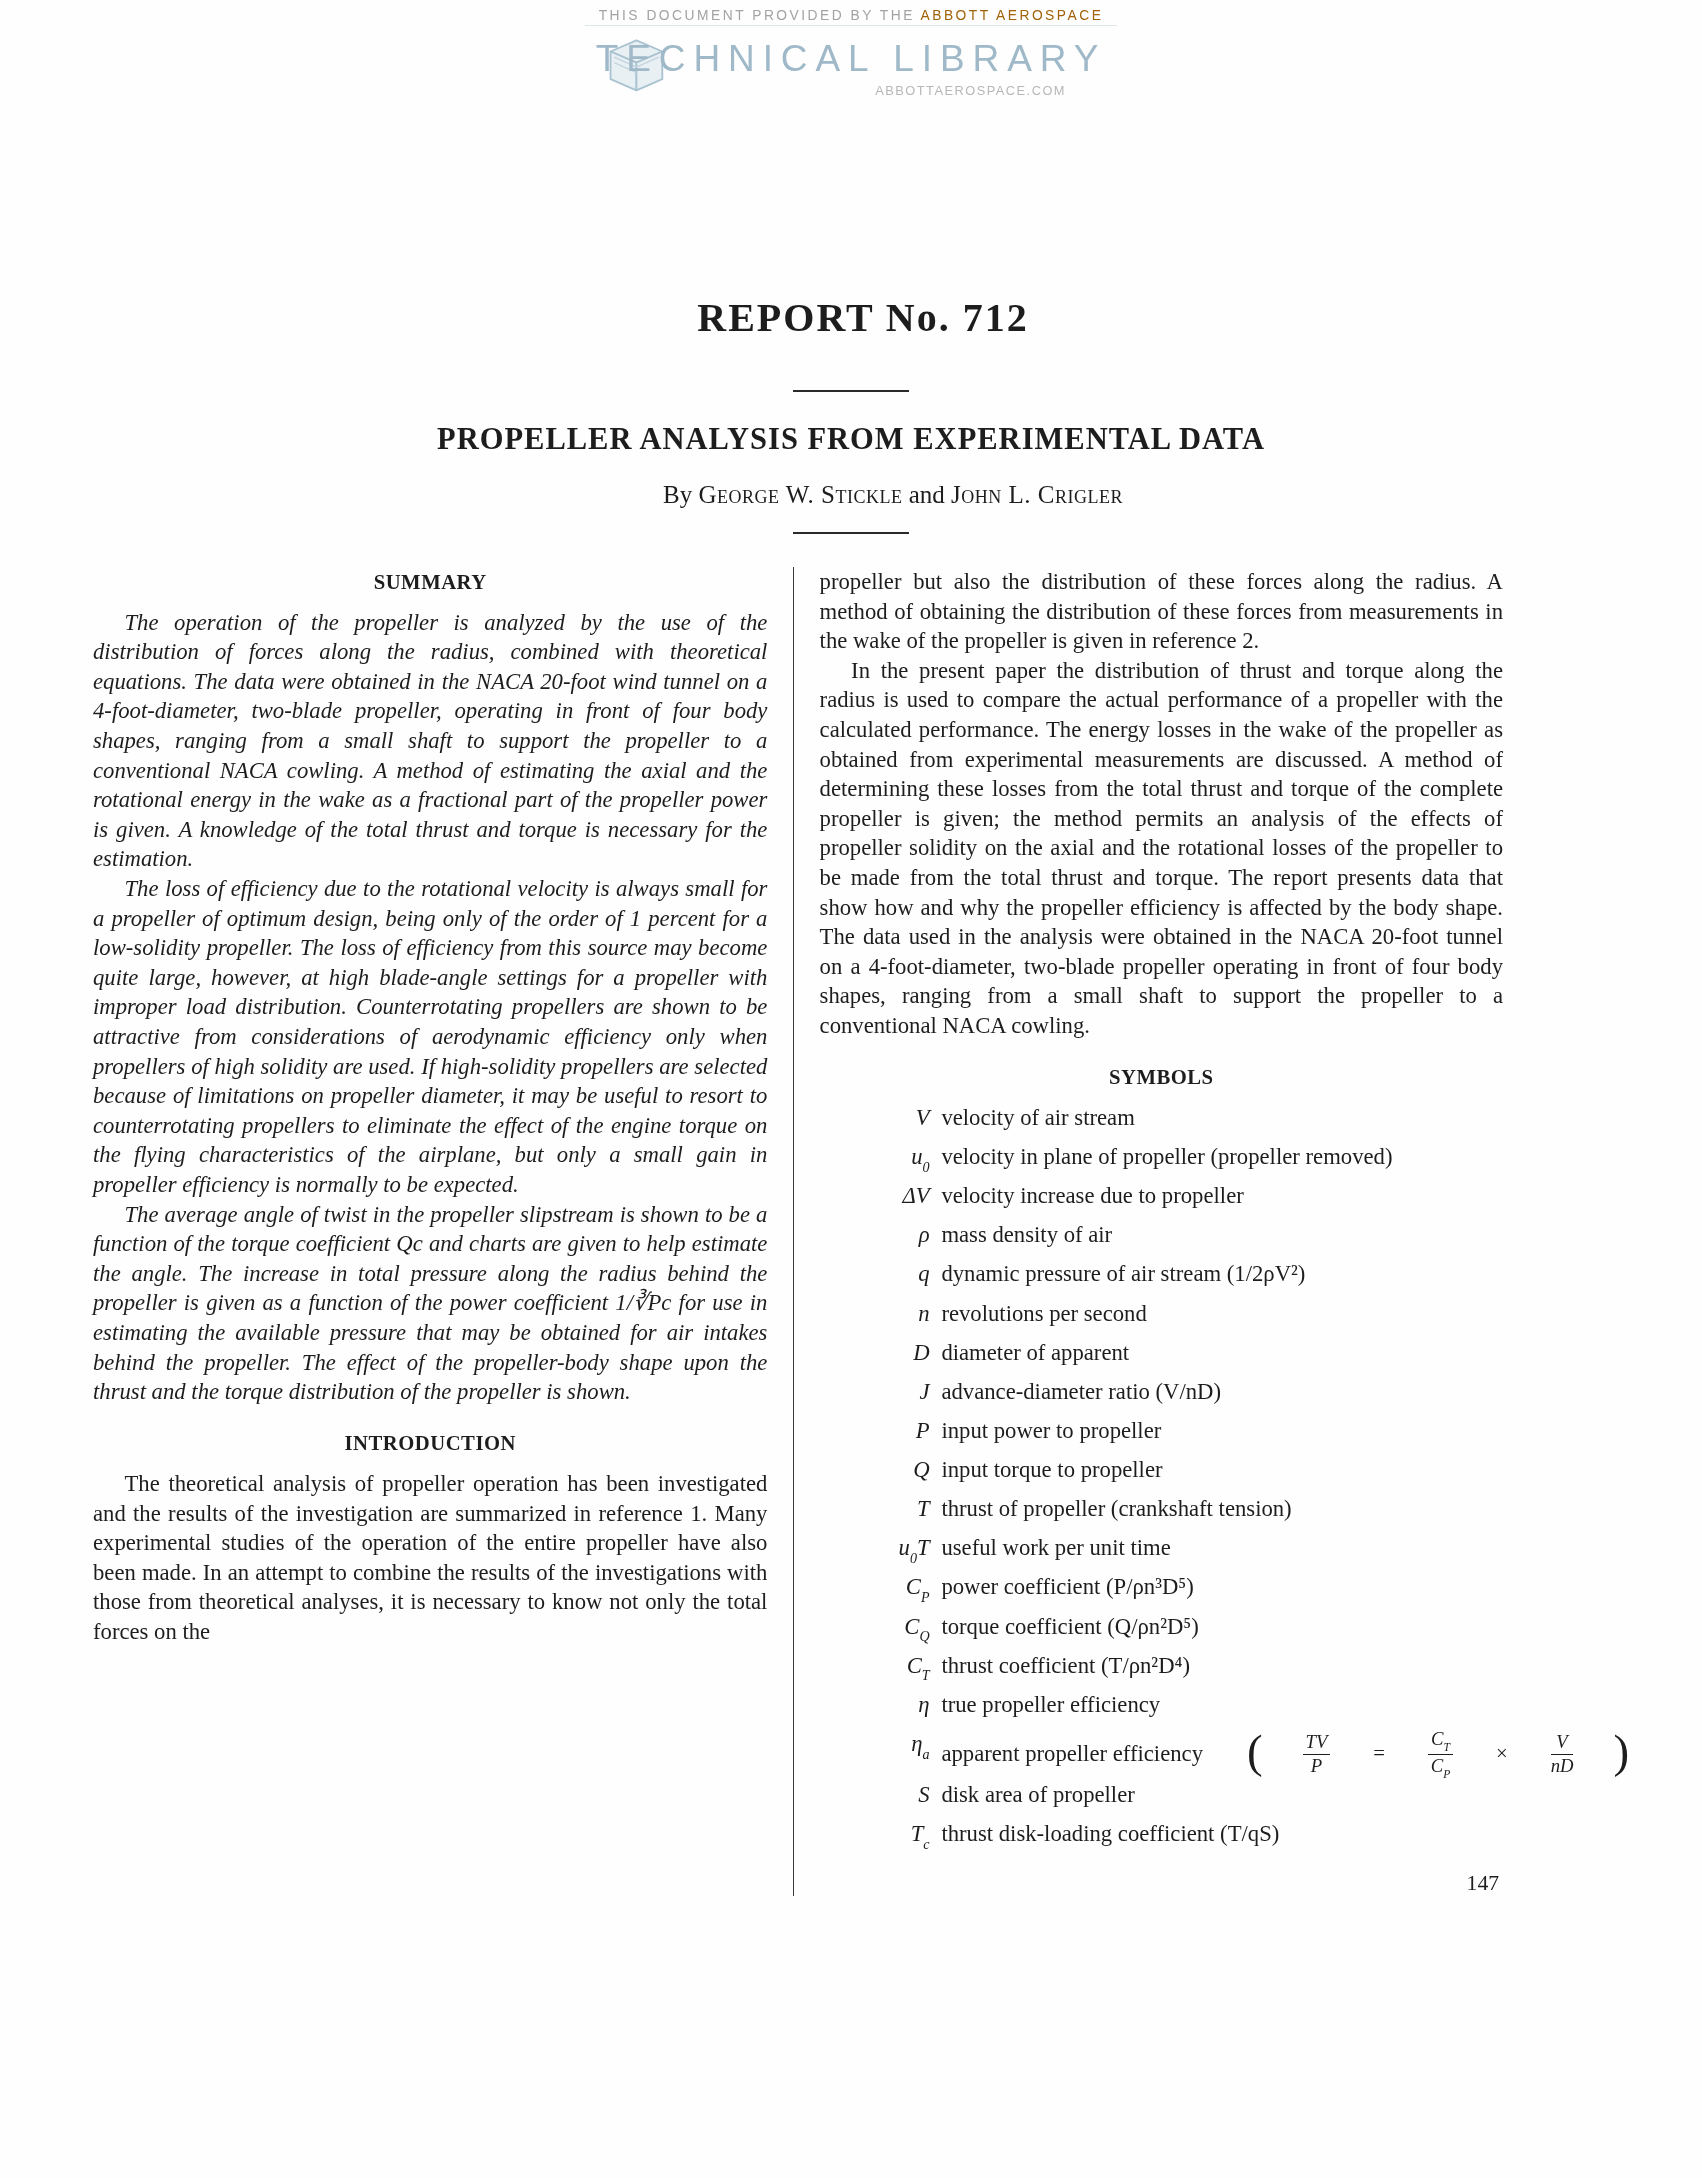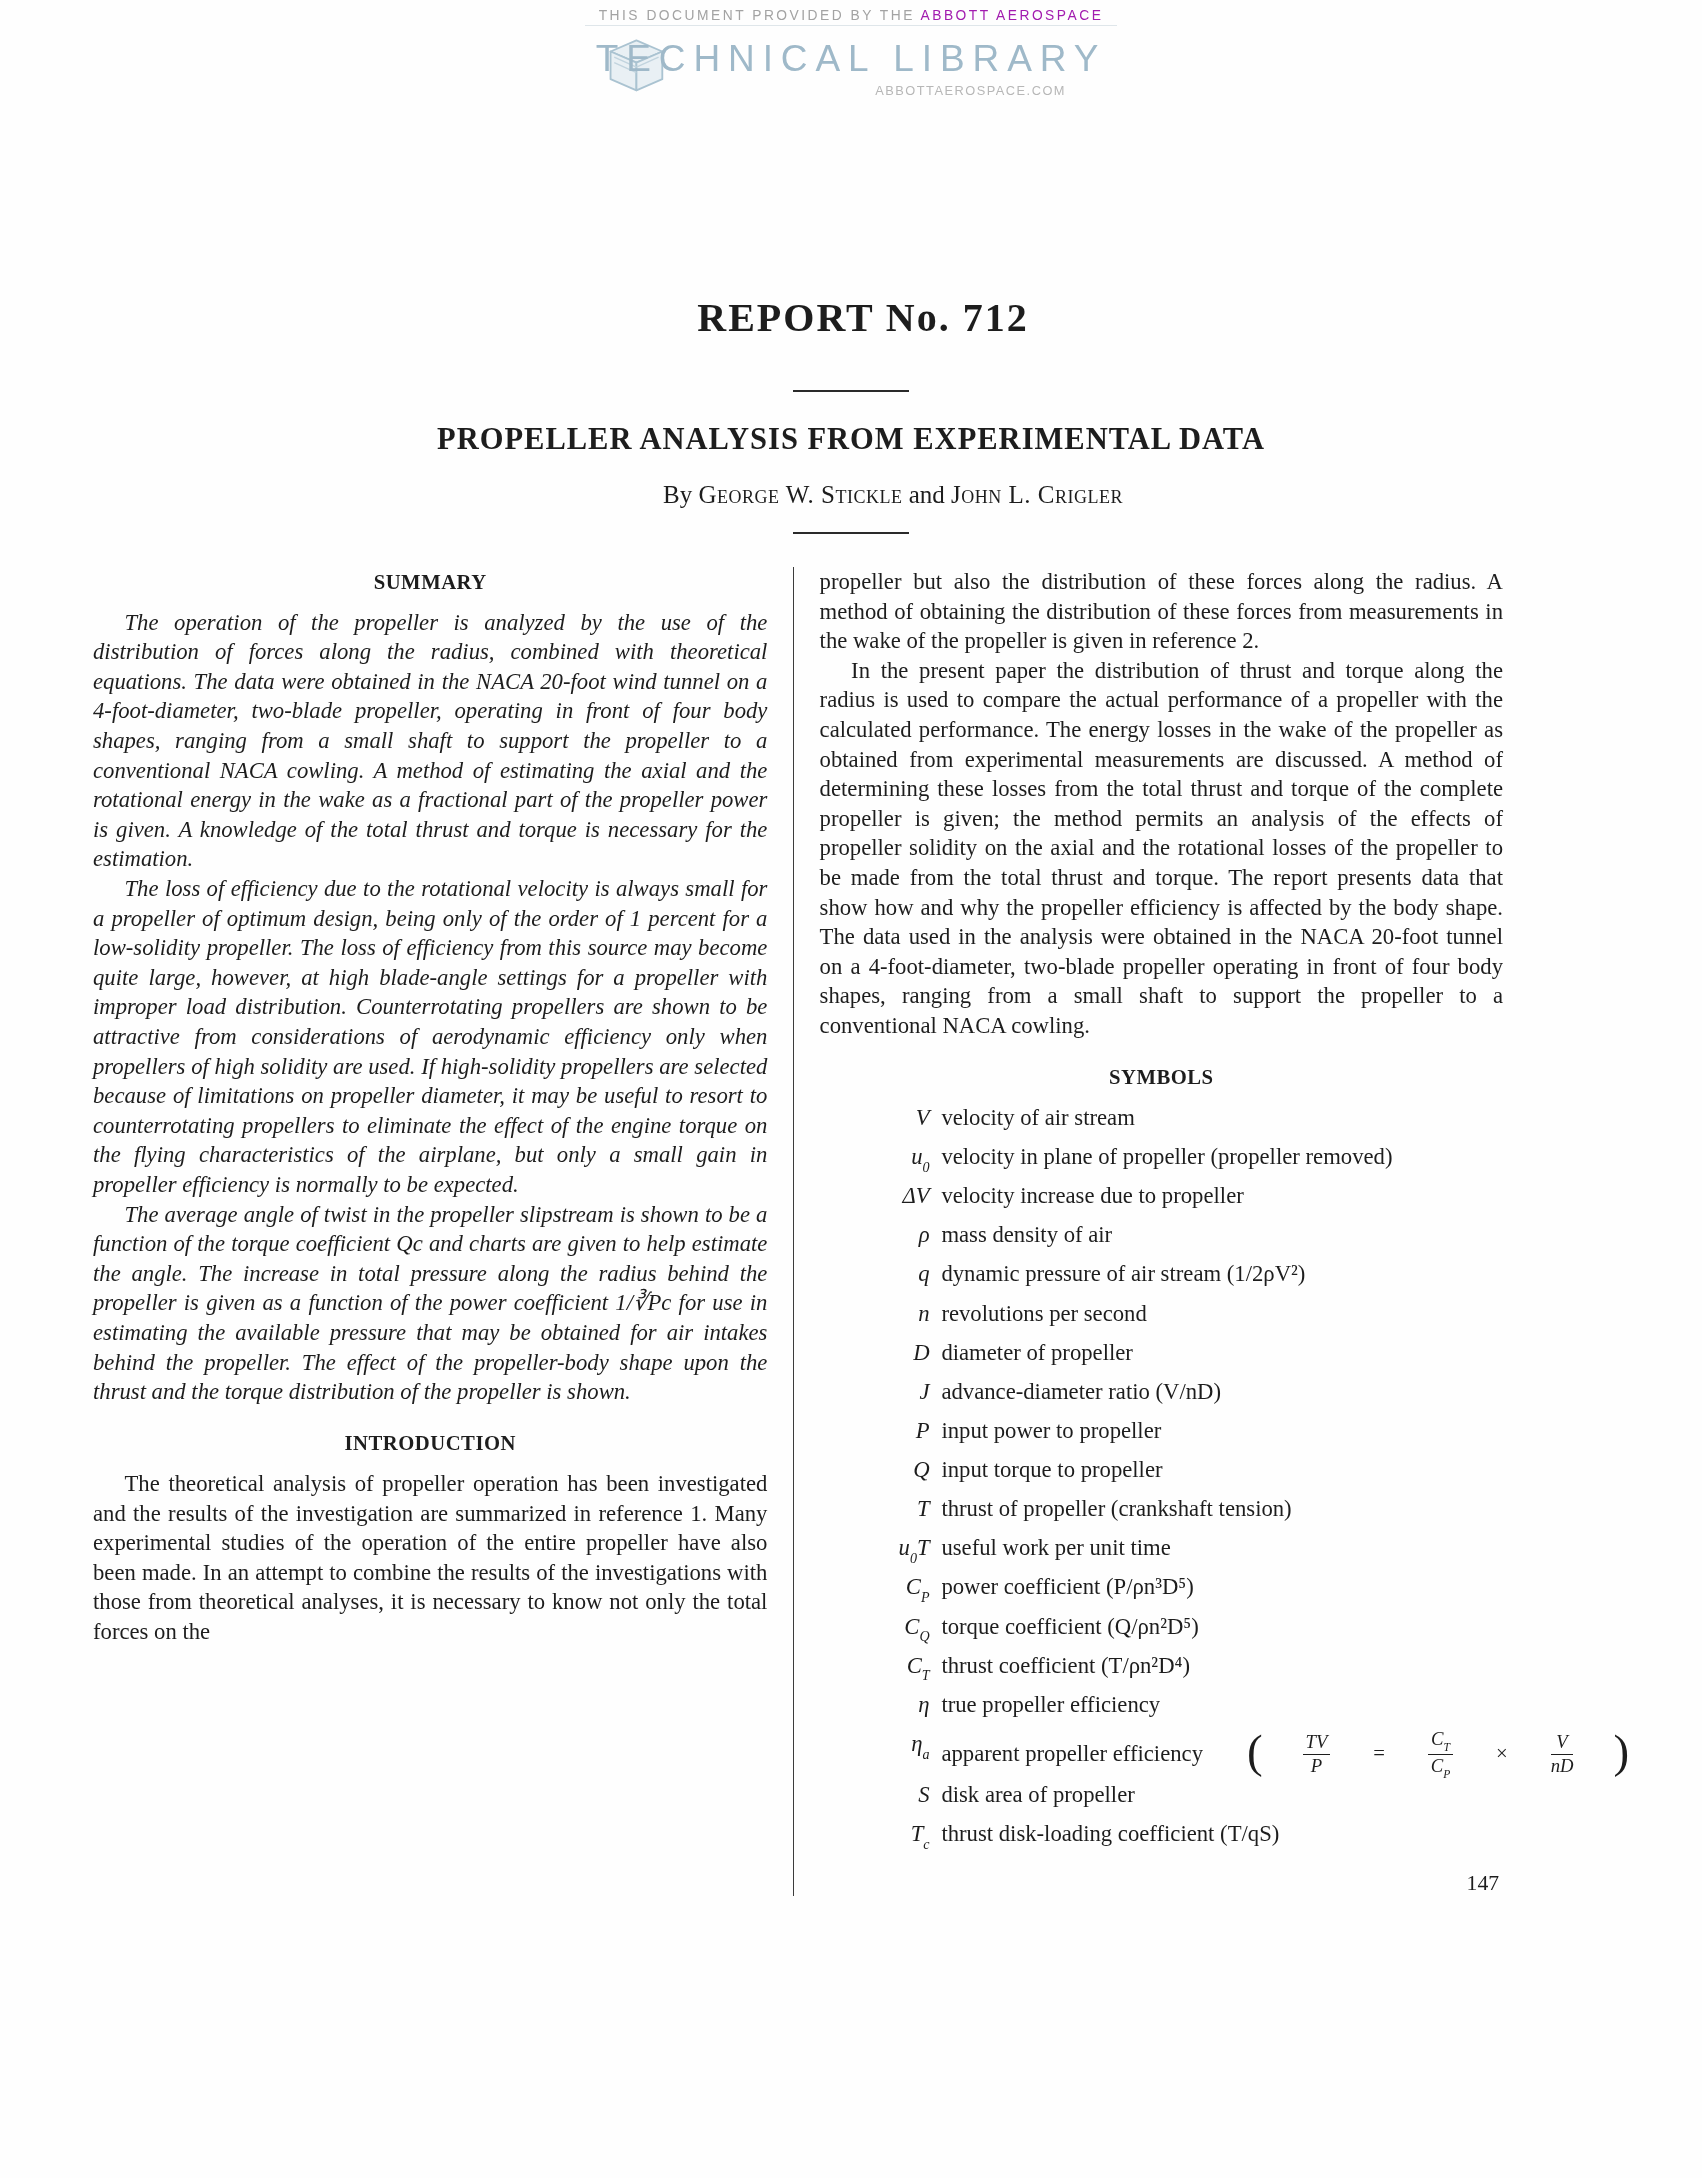--- a/index.html
+++ b/index.html
@@ -25,21 +25,21 @@
     text-align: center;
     font-family: "Liberation Sans", sans-serif;
   }
   .tl-provided {
     font-size: 13.8px;
     letter-spacing: 2.5px;
     color: #a3a3a3;
     text-transform: uppercase;
     white-space: nowrap;
   }
-  .tl-provided .brand { color: #a21caf; }
+  .tl-provided .brand { color: #a16207; }
   .tl-title {
     position: relative;
     z-index: 1;
     margin-top: 2px;
     font-size: 37px;
     letter-spacing: 7.9px;
     color: #9fb9c9;
     white-space: nowrap;
     border-top: 1px solid #dfe6ea;
     padding-top: 12px;
@@ -245,21 +245,21 @@
         <div class="sym-row">
           <span class="sym"><span>q</span><sub></sub><span></span></span>
           <span class="def">dynamic pressure of air stream (1/2ρV²)</span>
         </div>
         <div class="sym-row">
           <span class="sym"><span>n</span><sub></sub><span></span></span>
           <span class="def">revolutions per second</span>
         </div>
         <div class="sym-row">
           <span class="sym"><span>D</span><sub></sub><span></span></span>
-          <span class="def">diameter of propeller</span>
+          <span class="def">diameter of apparent</span>
         </div>
         <div class="sym-row">
           <span class="sym"><span>J</span><sub></sub><span></span></span>
           <span class="def">advance-diameter ratio (V/nD)</span>
         </div>
         <div class="sym-row">
           <span class="sym"><span>P</span><sub></sub><span></span></span>
           <span class="def">input power to propeller</span>
         </div>
         <div class="sym-row">

